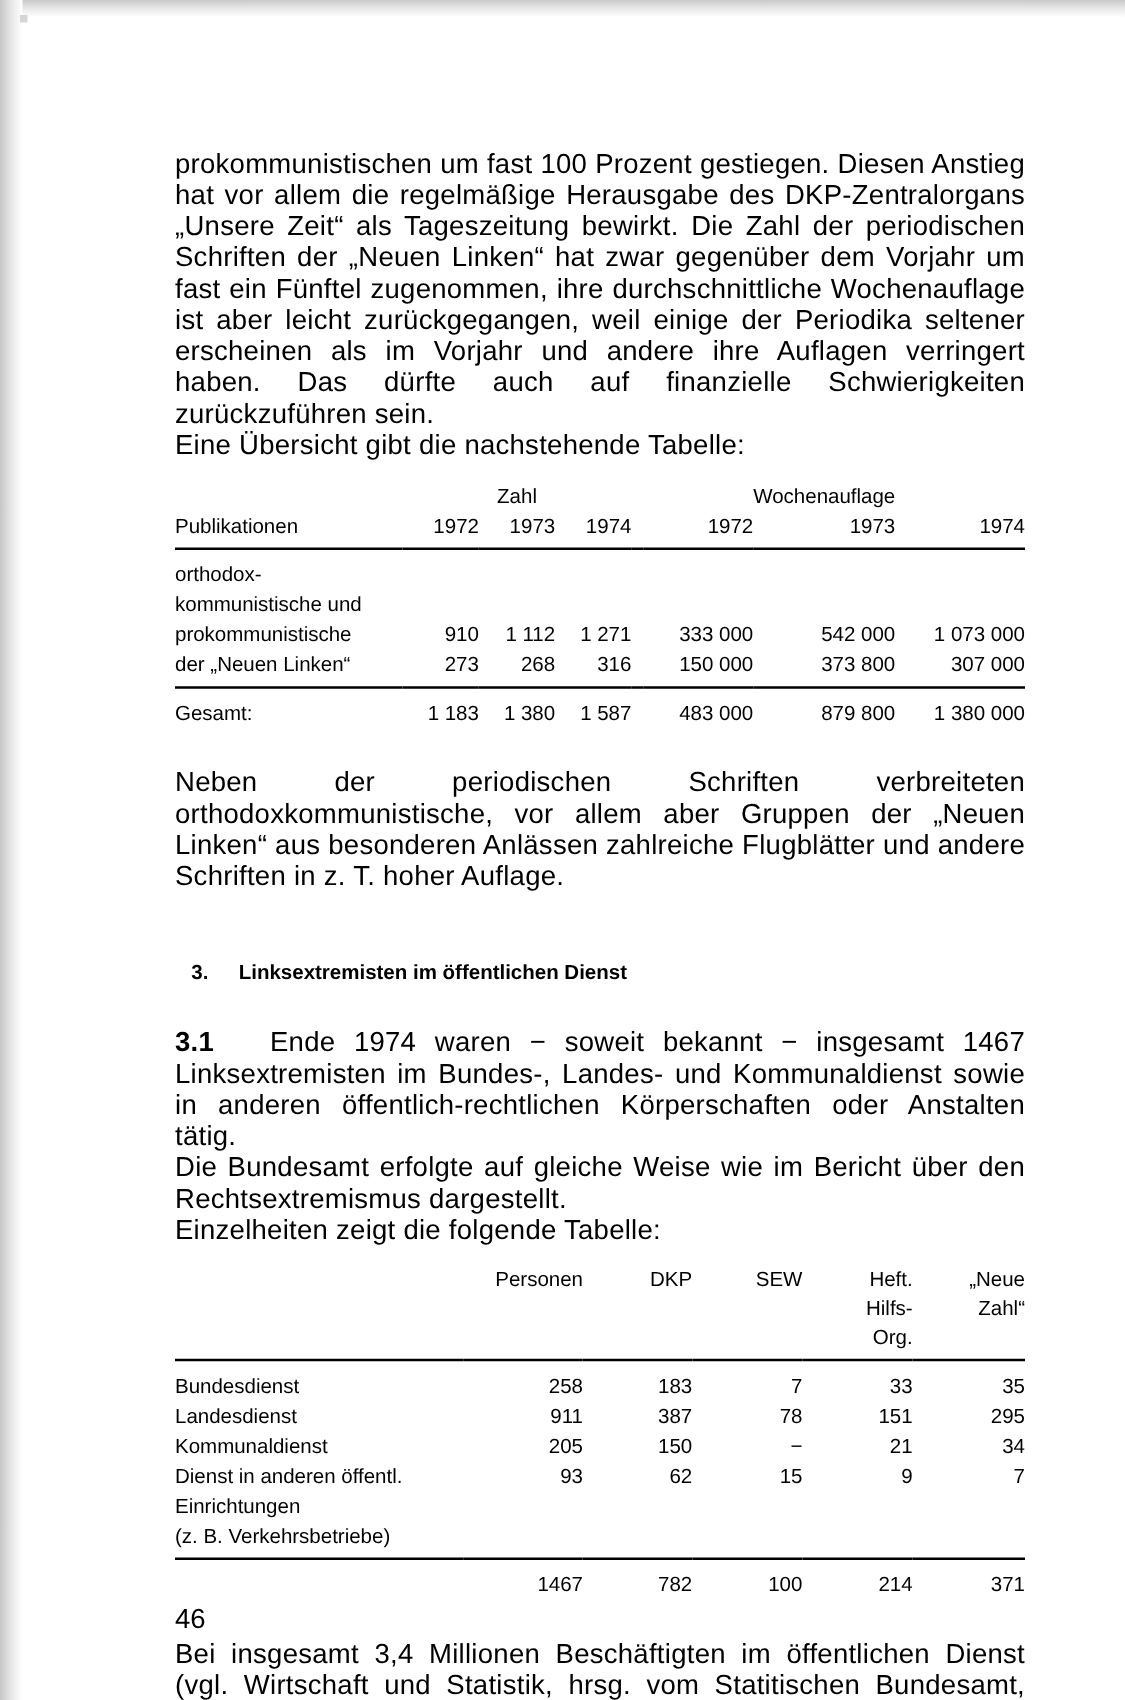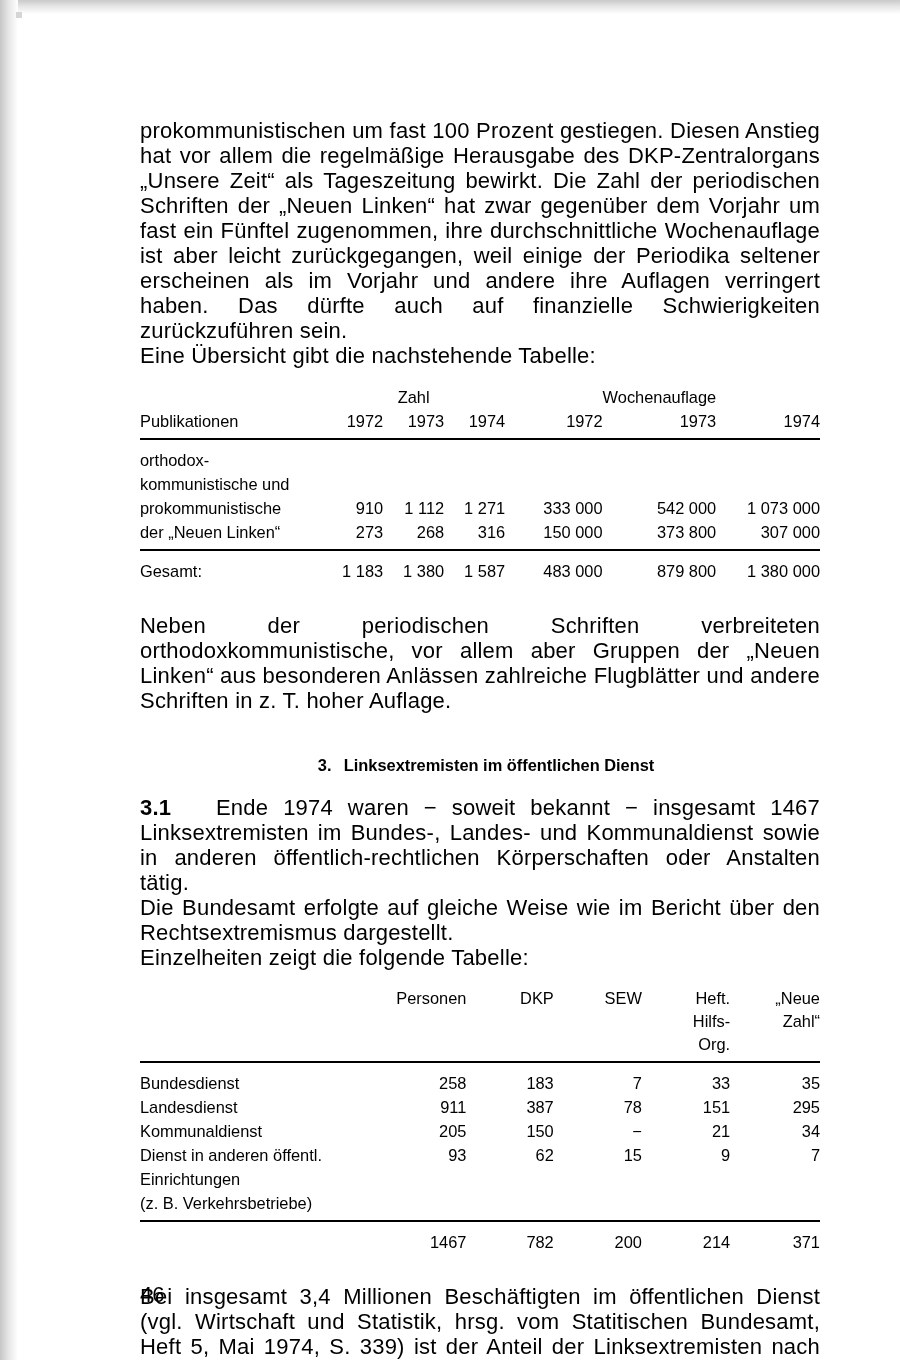--- a/index.html
+++ b/index.html
@@ -58,25 +58,24 @@
     text-align: justify;
     text-justify: inter-word;
     letter-spacing: 0.01em;
   }
   p.body-text.noj { text-align: left; }
   .gap-md { height: 17px; }
   .gap-lg { height: 30px; }
   .gap-xl { height: 40px; }
 
   h3.section-heading {
-    margin: 0;
+    margin: 13px;
     font-size: 16.4px;
     font-weight: bold;
     line-height: 25px;
-    text-align: center;
   }
   h3.section-heading .num { display: inline-block; width: 38px; }
 
   .subsec-num { font-weight: bold; }
 
   
   table.doc-table {
     border-collapse: collapse;
     width: 680px;
     font-size: 16.4px;
@@ -344,21 +343,21 @@
             <td colspan="6"></td>
           </tr>
         <tr class="rule-gap">
             <td colspan="6"></td>
           </tr>
 
         <tr>
           <td class="t2-label"></td>
           <td class="t2-col">1467</td>
           <td class="t2-col">782</td>
-          <td class="t2-col">200</td>
+          <td class="t2-col">100</td>
           <td class="t2-col">214</td>
           <td class="t2-col-last">371</td>
         </tr>
       </tbody>
     </table>
 
     <div class="gap-lg"></div>
 
     <p class="body-text">Bei insgesamt 3,4 Millionen Beschäftigten im öffentlichen Dienst (vgl. Wirtschaft und Statistik, hrsg. vom Statitischen Bundesamt, Heft 5, Mai 1974, S. 339) ist der Anteil der Linksextremisten nach wie vor relativ gering: auf je 2302 Angehörige des öffentlichen Dienstes entfällt ein linksextremistischer Bediensteter. Eine zweifellos vorhandene Dunkelziffer kann dieses Bild nur unwesentlich beeinflussen.</p>
 

